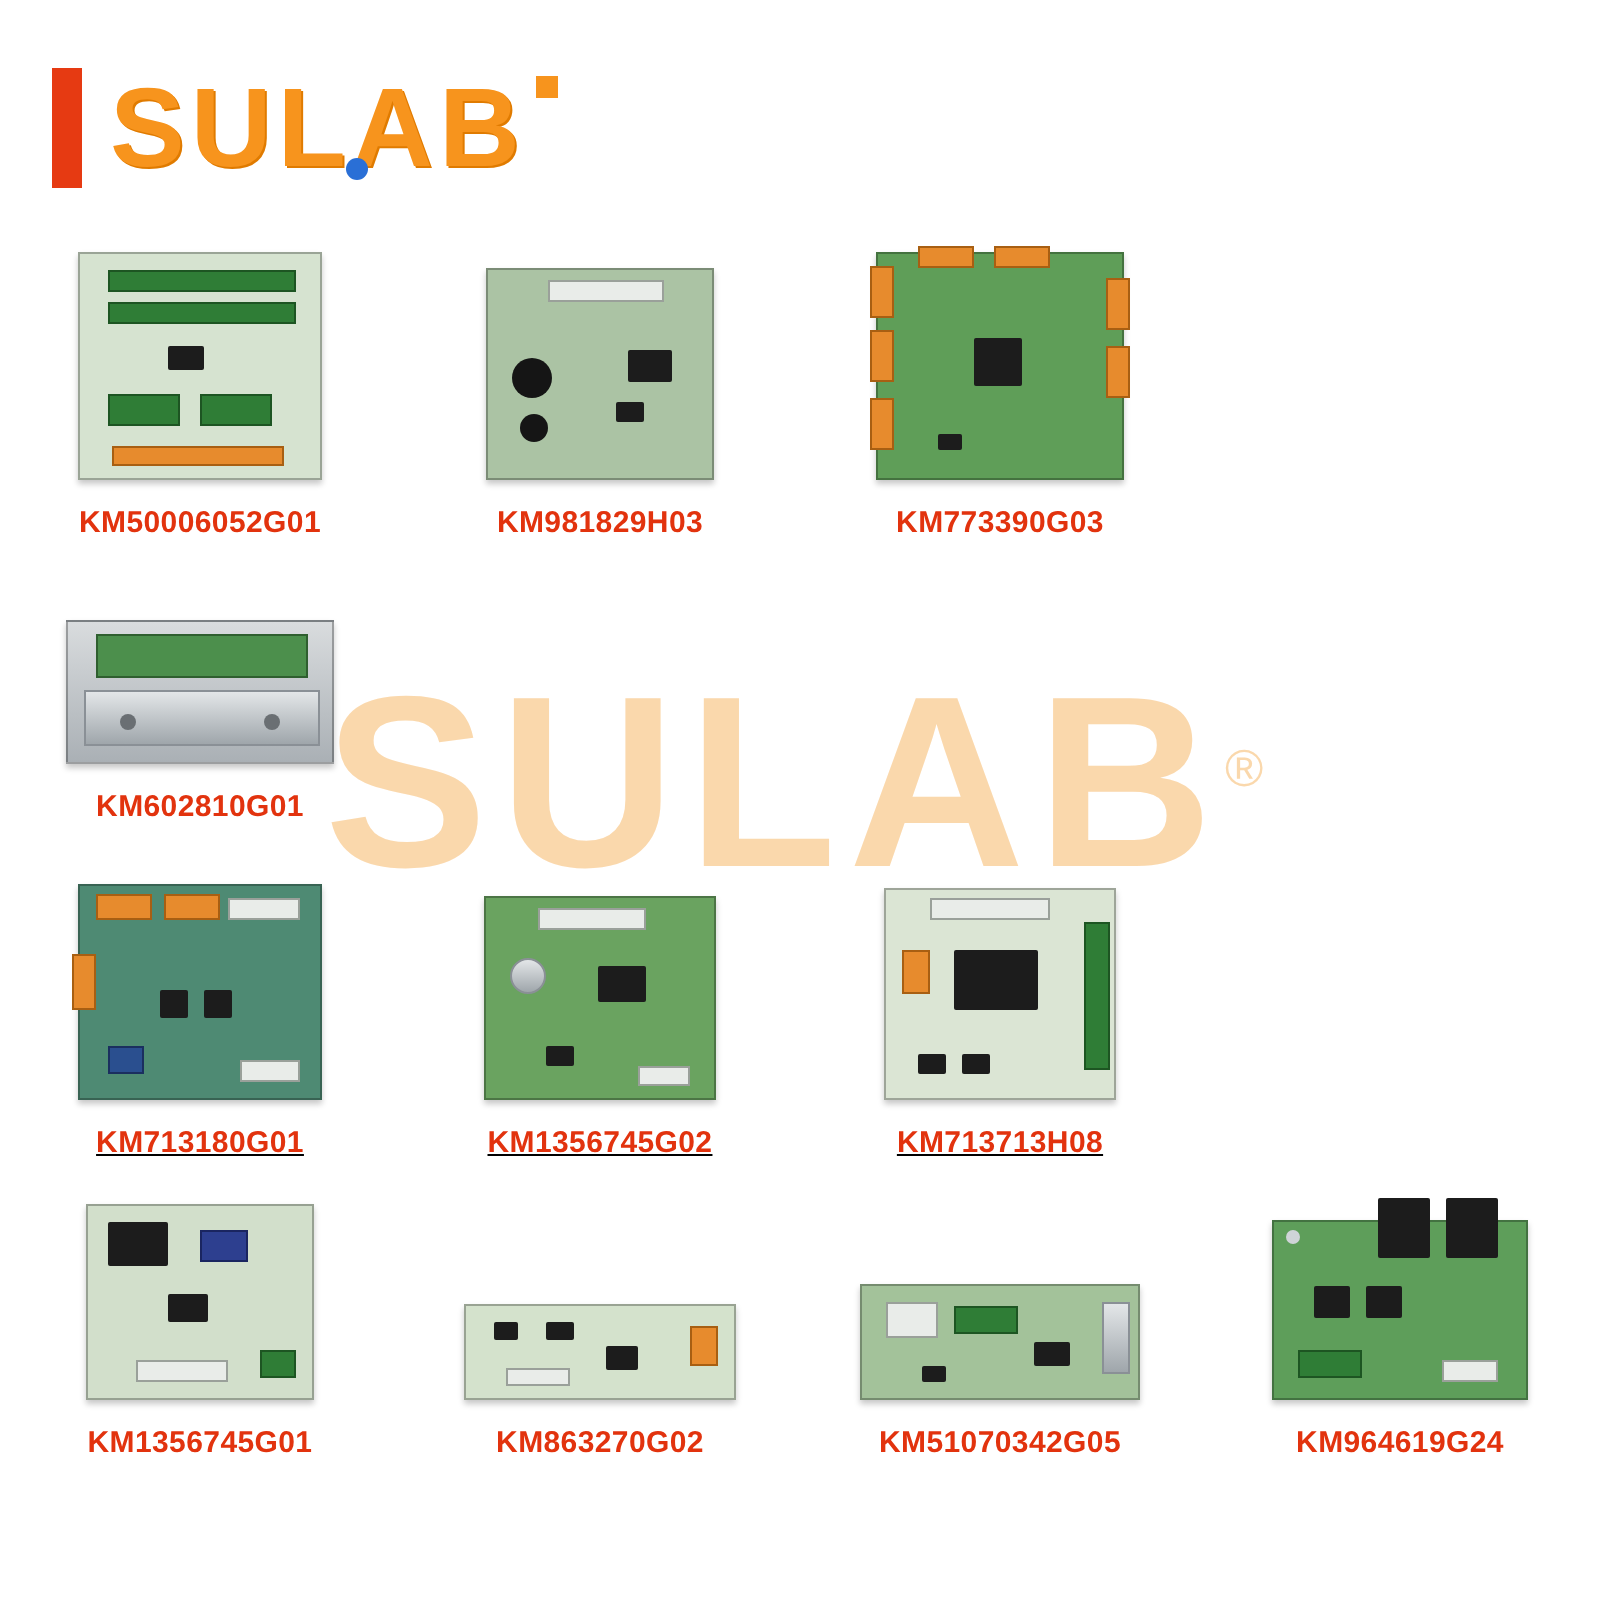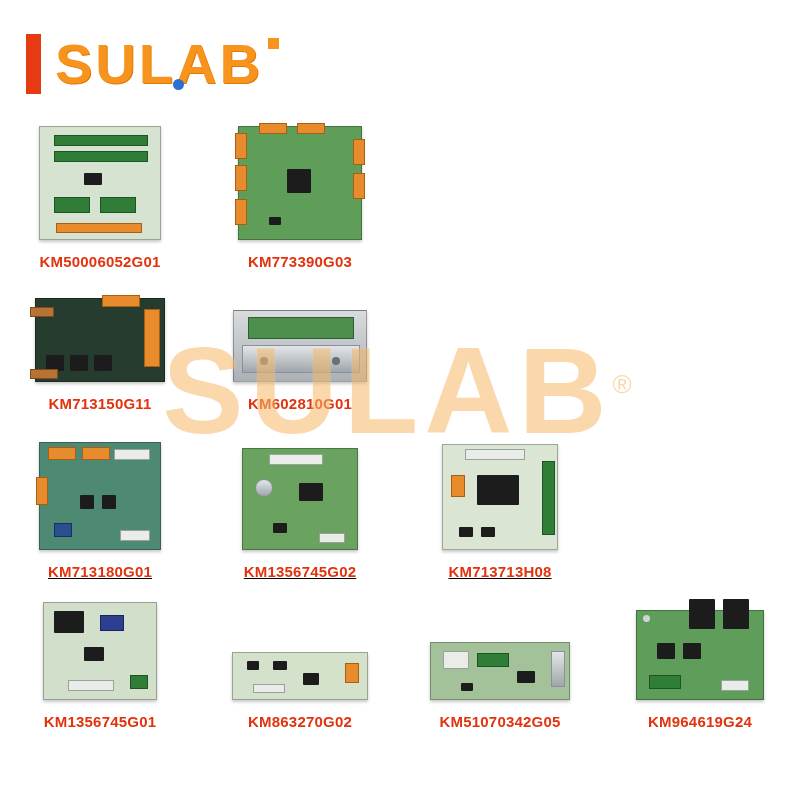--- a/index.html
+++ b/index.html
@@ -113,49 +113,47 @@
         <span class="d tg" style="top:8px;left:14px;width:92px;height:9px;"></span>
         <span class="d tg" style="top:24px;left:14px;width:92px;height:9px;"></span>
         <span class="d chip" style="top:46px;left:44px;width:18px;height:12px;"></span>
         <span class="d tg" style="bottom:26px;left:14px;width:34px;height:14px;"></span>
         <span class="d tg" style="bottom:26px;left:60px;width:34px;height:14px;"></span>
         <span class="d co" style="bottom:6px;left:16px;width:84px;height:8px;"></span>
       </div>
       <div class="plabel">KM50006052G01</div>
     </div>
     <div class="cell">
+      <div class="pcb b2">
+        <span class="d cw" style="top:5px;left:30px;width:56px;height:9px;"></span>
+        <span class="d ci" style="top:44px;left:12px;width:20px;height:20px;"></span>
+        <span class="d ci" style="top:72px;left:16px;width:14px;height:14px;"></span>
+        <span class="d chip" style="top:40px;left:70px;width:22px;height:16px;"></span>
+        <span class="d chip" style="top:66px;left:64px;width:14px;height:10px;"></span>
+      </div>
+      <div class="plabel">KM981829H03</div>
+    </div>
+    <div class="cell">
       <div class="pcb b4">
         <span class="d co" style="top:6px;left:-4px;width:10px;height:24px;"></span>
         <span class="d co" style="top:38px;left:-4px;width:10px;height:24px;"></span>
         <span class="d co" style="top:72px;left:-4px;width:10px;height:24px;"></span>
         <span class="d co" style="top:12px;right:-4px;width:10px;height:24px;"></span>
         <span class="d co" style="top:46px;right:-4px;width:10px;height:24px;"></span>
         <span class="d co" style="top:-4px;left:20px;width:26px;height:9px;"></span>
         <span class="d co" style="top:-4px;left:58px;width:26px;height:9px;"></span>
         <span class="d chip" style="top:42px;left:48px;width:24px;height:24px;"></span>
         <span class="d chip" style="bottom:14px;left:30px;width:12px;height:8px;"></span>
       </div>
       <div class="plabel">KM773390G03</div>
     </div>
   </div>
 
   <div class="row r2">
     <div class="cell">
-      <div class="pcb b5">
-        <span class="d co" style="top:10px;right:4px;width:14px;height:56px;"></span>
-        <span class="d co" style="top:-4px;left:66px;width:36px;height:10px;"></span>
-        <span class="d chip" style="bottom:10px;left:10px;width:18px;height:16px;"></span>
-        <span class="d chip" style="bottom:10px;left:34px;width:18px;height:16px;"></span>
-        <span class="d chip" style="bottom:10px;left:58px;width:18px;height:16px;"></span>
-        <span class="d" style="bottom:2px;left:-6px;width:26px;height:8px;background:#b87333;border:1px solid #7c4a1d;"></span>
-        <span class="d" style="top:8px;left:-6px;width:22px;height:8px;background:#b87333;border:1px solid #7c4a1d;"></span>
-      </div>
-      <div class="plabel">KM713150G11</div>
-    </div>
-    <div class="cell">
       <div class="pcb b7">
         <span class="d" style="top:6px;left:14px;width:104px;height:20px;background:#4c8f4c;border:1px solid #2f5f2f;"></span>
         <span class="d sv" style="bottom:8px;left:8px;width:116px;height:26px;"></span>
         <span class="d ci" style="bottom:16px;left:26px;width:8px;height:8px;background:#6a6f73;"></span>
         <span class="d ci" style="bottom:16px;right:26px;width:8px;height:8px;background:#6a6f73;"></span>
       </div>
       <div class="plabel">KM602810G01</div>
     </div>
   </div>
 

